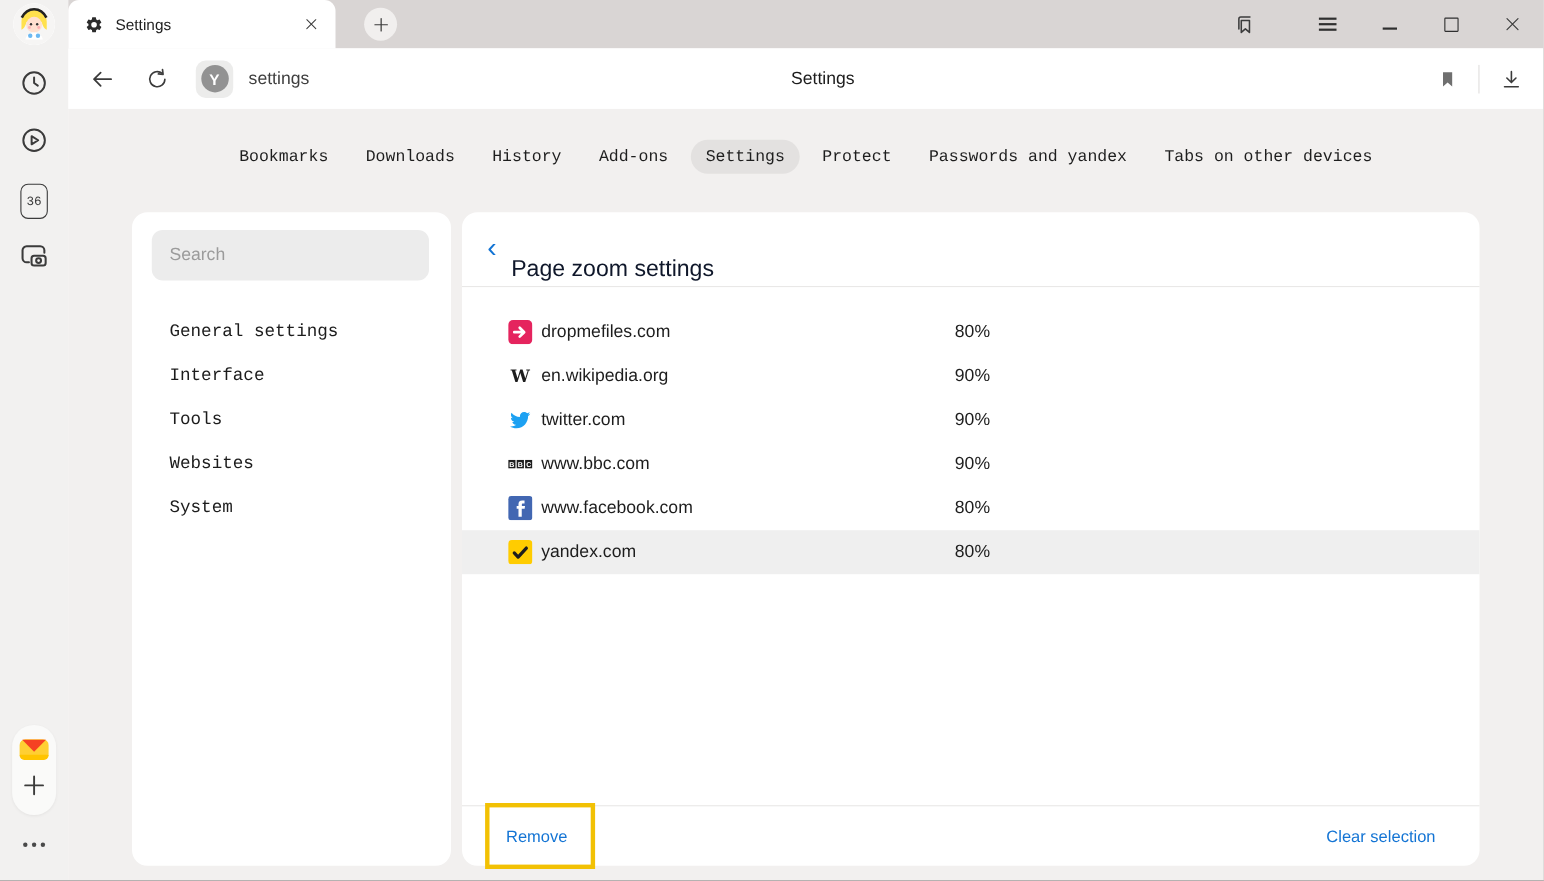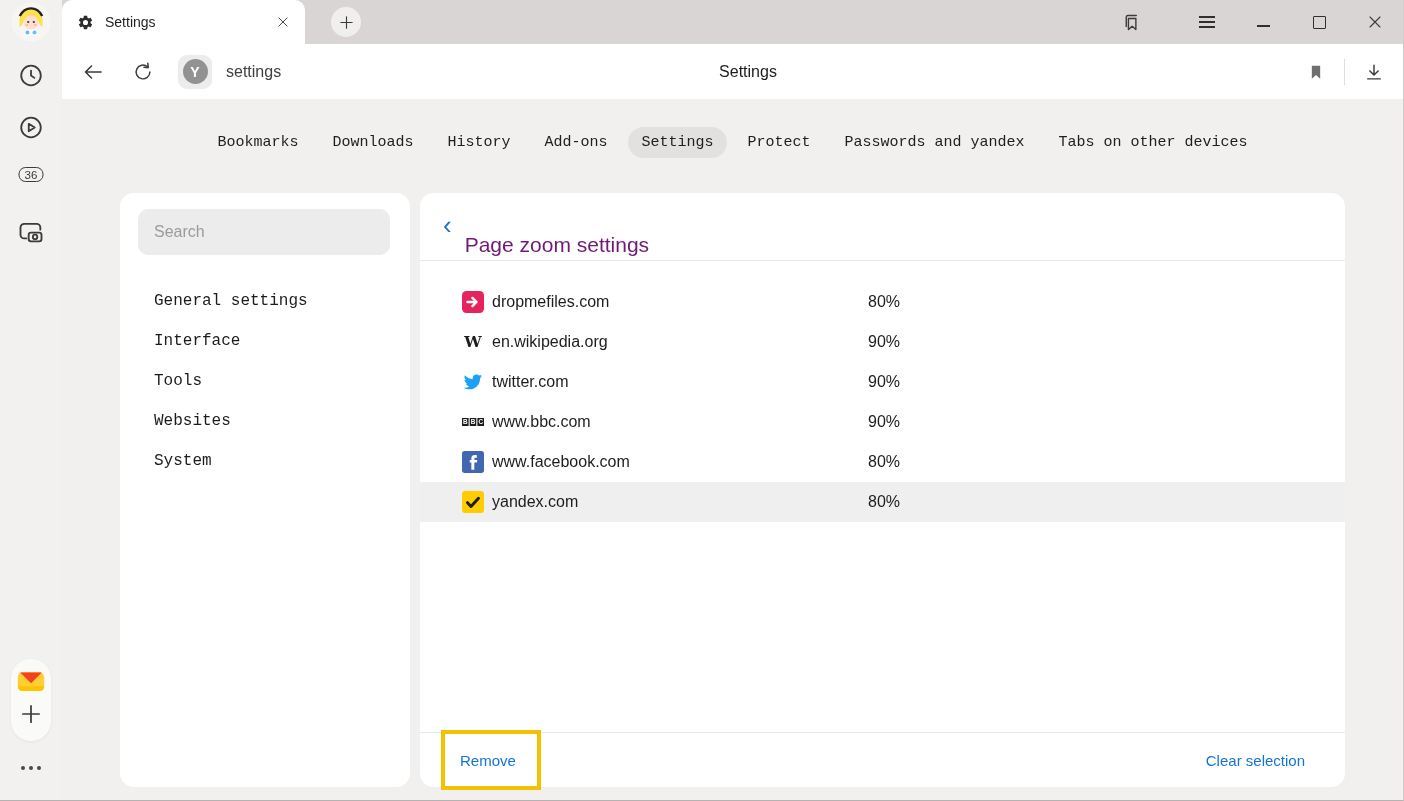--- a/index.html
+++ b/index.html
@@ -7,21 +7,21 @@
   body { font-family:"Liberation Sans","DejaVu Sans",sans-serif; }
   .window {
     position:relative; width:1404px; height:801px; background:#fff; overflow:hidden;
     border-right:1px solid #cfcccb; border-bottom:1px solid #b5b2b1;
   }
   
   .rail { position:absolute; left:0; top:0; width:62px; height:100%; background:#f2f1f0; z-index:5; }
   .rail-item { position:absolute; left:50%; transform:translateX(-50%); display:flex; align-items:center; justify-content:center; cursor:pointer; }
   .avatar { top:3px; width:38px; height:38px; border-radius:50%; overflow:hidden; background:#fff; }
   .icon-stroke { stroke:#3b3b3b; fill:none; stroke-width:1.6; stroke-linecap:round; stroke-linejoin:round; }
-  .counter-badge { top:167px; width:25px; height:15px; border:1.7px solid #3b3b3b; border-radius:7px; font-size:11.5px; color:#3b3b3b; }
+  .counter-badge { top:167px; width:25px; height:32px; border:1.7px solid #3b3b3b; border-radius:7px; font-size:11.5px; color:#3b3b3b;font-family:Liberation Mono, monospace; }
   .rail-pill { position:absolute; left:11px; top:659px; width:40px; height:82px; background:#fafaf9; border-radius:20px; box-shadow:0 1px 3px rgba(0,0,0,.06); }
   .rail-pill .pill-btn { position:absolute; left:50%; transform:translateX(-50%); cursor:pointer; }
   .dots { top:766px; display:flex; gap:4px; }
   .dots i { width:4px; height:4px; border-radius:50%; background:#4a4a4a; }
   
   .tabstrip { position:absolute; left:62px; top:0; right:0; height:44px; background:#d9d5d4; display:flex; align-items:center; }
   .tab { width:243px; height:44px; background:#fff; border-radius:10px 10px 0 0; display:flex; align-items:center; padding:0 15px; gap:11px; cursor:pointer; }
   .tab-label { flex:1; font-size:14px; color:#1f1f1f; }
   .newtab { width:30px; height:30px; border-radius:50%; background:#f1efee; margin-left:26px; display:flex; align-items:center; justify-content:center; cursor:pointer; }
   .win-controls { margin-left:auto; display:flex; align-items:center; gap:32px; padding-right:16px; }
@@ -51,21 +51,21 @@
   .settings-card { left:58px; top:94px; width:290px; height:594px; }
   .search-wrap { padding:16px 20px 0 18px;border-radius:27px; }
   .search-input { width:100%; height:46px; background:#ececec; border:none; border-radius:10px; padding:0 16px; font-family:inherit; font-size:16px; color:#333; outline:none; }
   .search-input::placeholder { color:#9b9b9b; }
   .side-list { list-style:none; margin-top:26px; }
   .side-item { height:40px; line-height:40px; padding-left:34px; font-size:16px; color:#1c1c1c; cursor:pointer;font-family:Liberation Mono, monospace; }
   
   .zoom-card { left:358px; top:94px; width:925px; height:594px; display:flex; flex-direction:column; }
   .zoom-header { height:68px; flex:none; display:flex; align-items:center; padding-left:23px; gap:13px; border-bottom:1px solid #e9e8e7; cursor:pointer; }
   .chevron { color:#1374d4; font-size:26px; line-height:1; margin-top:-3px; }
-  .zoom-title { font-size:21px; font-weight:400; color:#701a75;margin-top:36px; }
+  .zoom-title { font-size:21px; font-weight:400; color:#0f172a;margin-top:36px; }
   .site-list { flex:1; padding-top:21px;text-decoration:underline; }
   .site-row { position:relative; height:40px; display:flex; align-items:center; cursor:pointer; }
   .site-row.is-active { background:#efefef; }
   .site-icon { position:absolute; left:42px; width:22px; height:22px; display:flex; align-items:center; justify-content:center; }
   .site-icon svg { width:100%; }
   .site-icon.sz-sm svg { width:20px; }
   .site-name { position:absolute; left:72px; font-size:16px; color:#1d1d1d; }
   .site-zoom { position:absolute; left:448px; font-size:16px; color:#1d1d1d; }
   .zoom-footer { height:55px; flex:none; border-top:1px solid #e9e8e7; position:relative; display:flex; align-items:center; }
   .remove-highlight { margin-left:21px; width:100px; height:60px; border:4px solid #f2c104; display:flex; align-items:center; padding-left:15px; }

